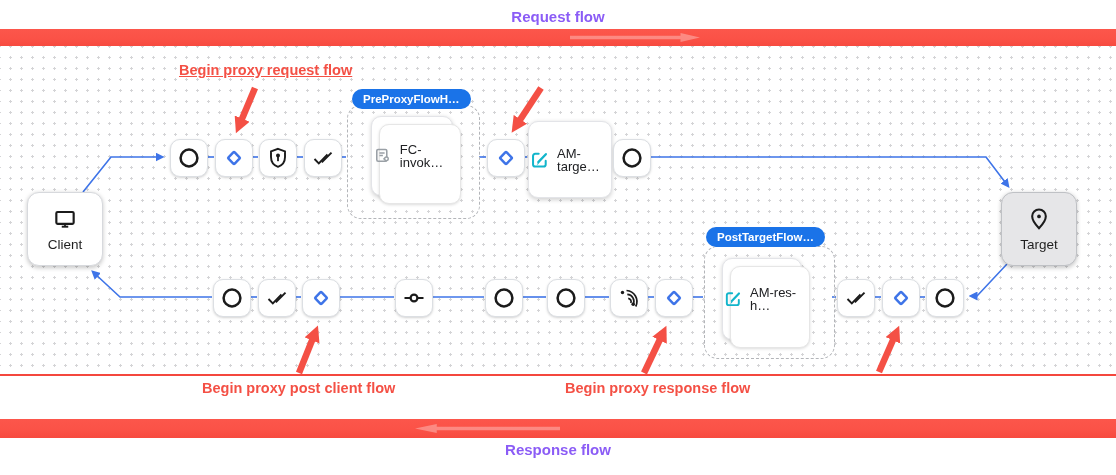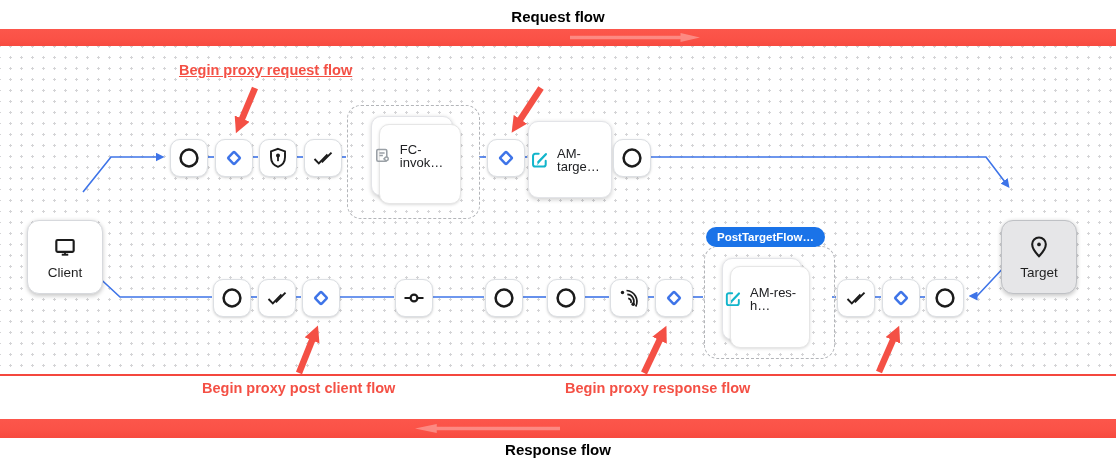--- a/index.html
+++ b/index.html
@@ -3,21 +3,21 @@
 <meta charset="utf-8">
 <style>
   html,body{margin:0;padding:0;background:#ffffff;}
   .stage{
     position:relative;width:1116px;height:475px;overflow:hidden;
     font-family:"Liberation Sans", sans-serif;background:#ffffff;
   }
   
   .banner-label{
     position:absolute;left:50%;transform:translateX(-50%);
-    color:#000000;font-weight:bold;font-size:15px;white-space:nowrap;
+    color:#8b5cf6;font-weight:bold;font-size:15px;white-space:nowrap;
   }
   .banner-label.top{top:8px;}
   .banner-label.bottom{top:441px;}
   .bar{position:absolute;left:0;width:1116px;background:linear-gradient(180deg,#fc564b 0%,#fb5247 55%,#f74a3f 100%);}
   .bar.top-bar{top:29px;height:17px;}
   .bar.bottom-bar{top:419px;height:19px;}
   .bar-arrow{position:absolute;background:rgba(255,255,255,.32);}
   .bar-arrow.right{left:570px;top:4px;width:130px;height:9px;
     clip-path:polygon(0 30%,85% 30%,85% 0,100% 50%,85% 100%,85% 70%,0 70%);}
   .bar-arrow.left{left:415px;top:5px;width:145px;height:9px;
@@ -37,21 +37,21 @@
   
   .step{
     position:absolute;width:36px;height:36px;background:#fff;
     border:1px solid #dcdfe3;border-radius:10px;box-shadow:0 1px 2.5px rgba(0,0,0,.18);
     display:flex;align-items:center;justify-content:center;z-index:3;
   }
   .bignode{
     position:absolute;width:74px;height:72px;background:#fff;
     border:1px solid #d7d9dd;border-radius:12px;box-shadow:0 1.5px 4px rgba(0,0,0,.22);
     display:flex;flex-direction:column;align-items:center;justify-content:center;gap:6px;
-    font-size:13.5px;color:#1f1f1f;z-index:3;margin-top:28px;
+    font-size:13.5px;color:#1f1f1f;z-index:3;
   }
   .bignode.gray{background:#e6e6e8;border-color:#bfc1c5;}
   .card{
     position:absolute;background:#fff;border:1px solid #e3e4e8;border-radius:10px;
     box-shadow:0 1.5px 4px rgba(0,0,0,.18);
     display:flex;flex-direction:row;align-items:center;justify-content:center;gap:7px;
     font-size:13px;color:#202124;z-index:3;
   }
   .card.stacked::before{
     content:"";position:absolute;left:7px;top:7px;width:100%;height:100%;
@@ -105,20 +105,21 @@
         <path d="M394,297 H339"></path>
       <path d="M301,297 H295"></path>
         <path d="M257,297 H250"></path>
       <path d="M212,297 H120 L93,272" marker-end="url(#ab)"></path>
     </g>
   </svg>
 
   <div class="group" style="left:347px;top:105px;width:131px;height:112px;"></div>
   <div class="group" style="left:704px;top:246px;width:129px;height:111px;"></div>
 
+  <div class="badge" style="left:352px;top:89px;">PreProxyFlowH…</div>
   <div class="badge" style="left:706px;top:227px;">PostTargetFlow…</div>
 
   <div class="bignode" style="left:27px;top:192px;">
     <svg width="26" height="26" viewBox="0 0 24 24">
       <rect x="4" y="5.5" width="16" height="11" rx="1.2" fill="none" stroke="#1b1b1b" stroke-width="2"></rect>
       <rect x="11.2" y="16.5" width="1.6" height="2" fill="#1b1b1b"></rect>
       <rect x="9" y="18.2" width="6" height="1.8" fill="#1b1b1b"></rect>
     </svg>
     <span class="node-label">Client</span>
   </div>

